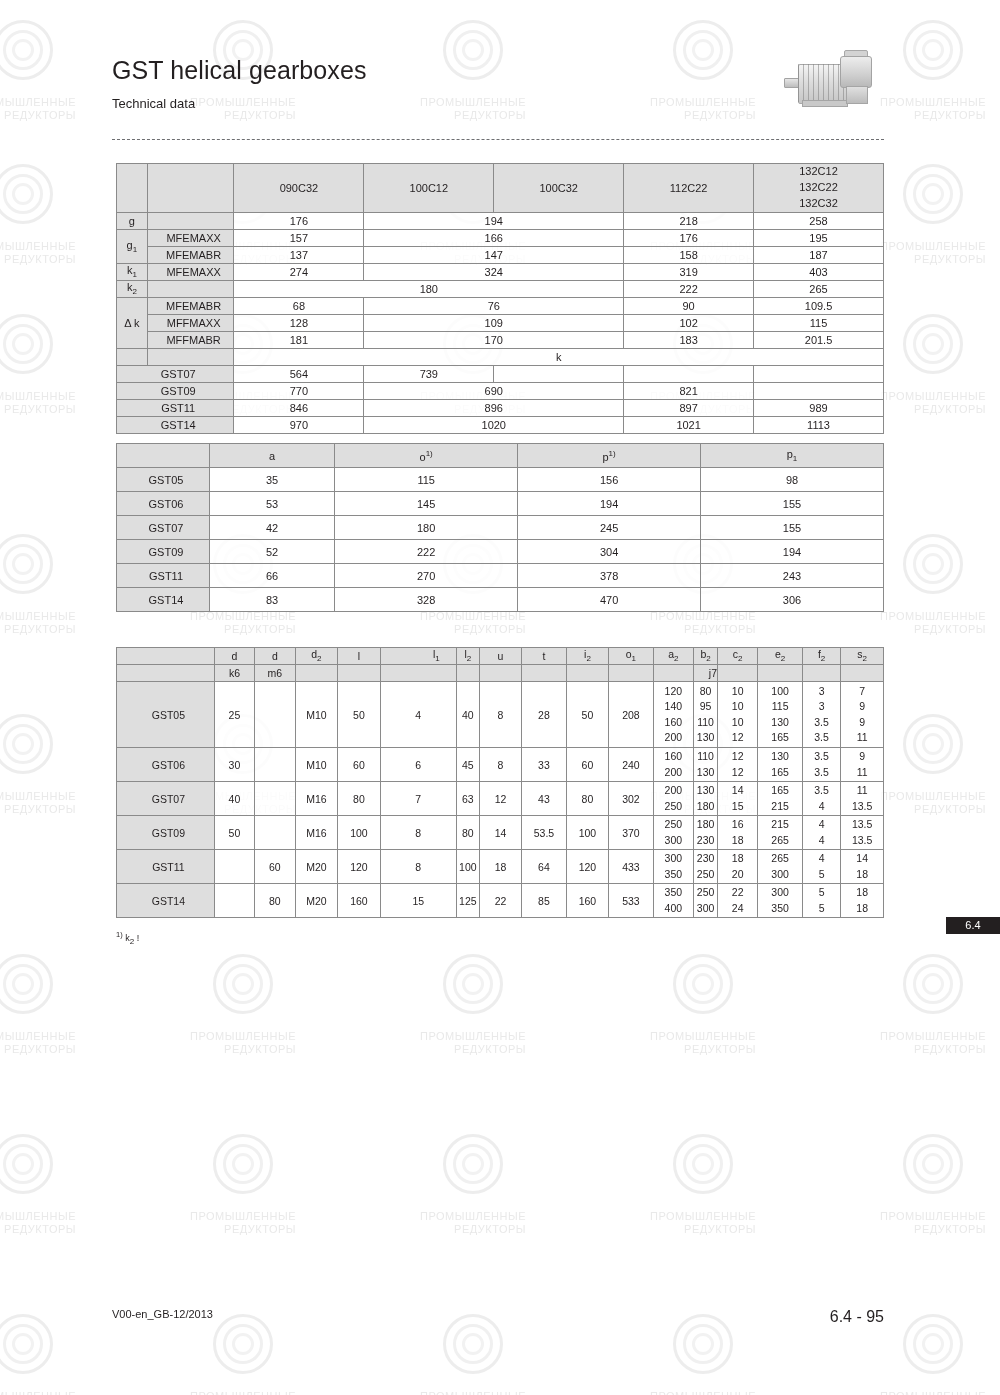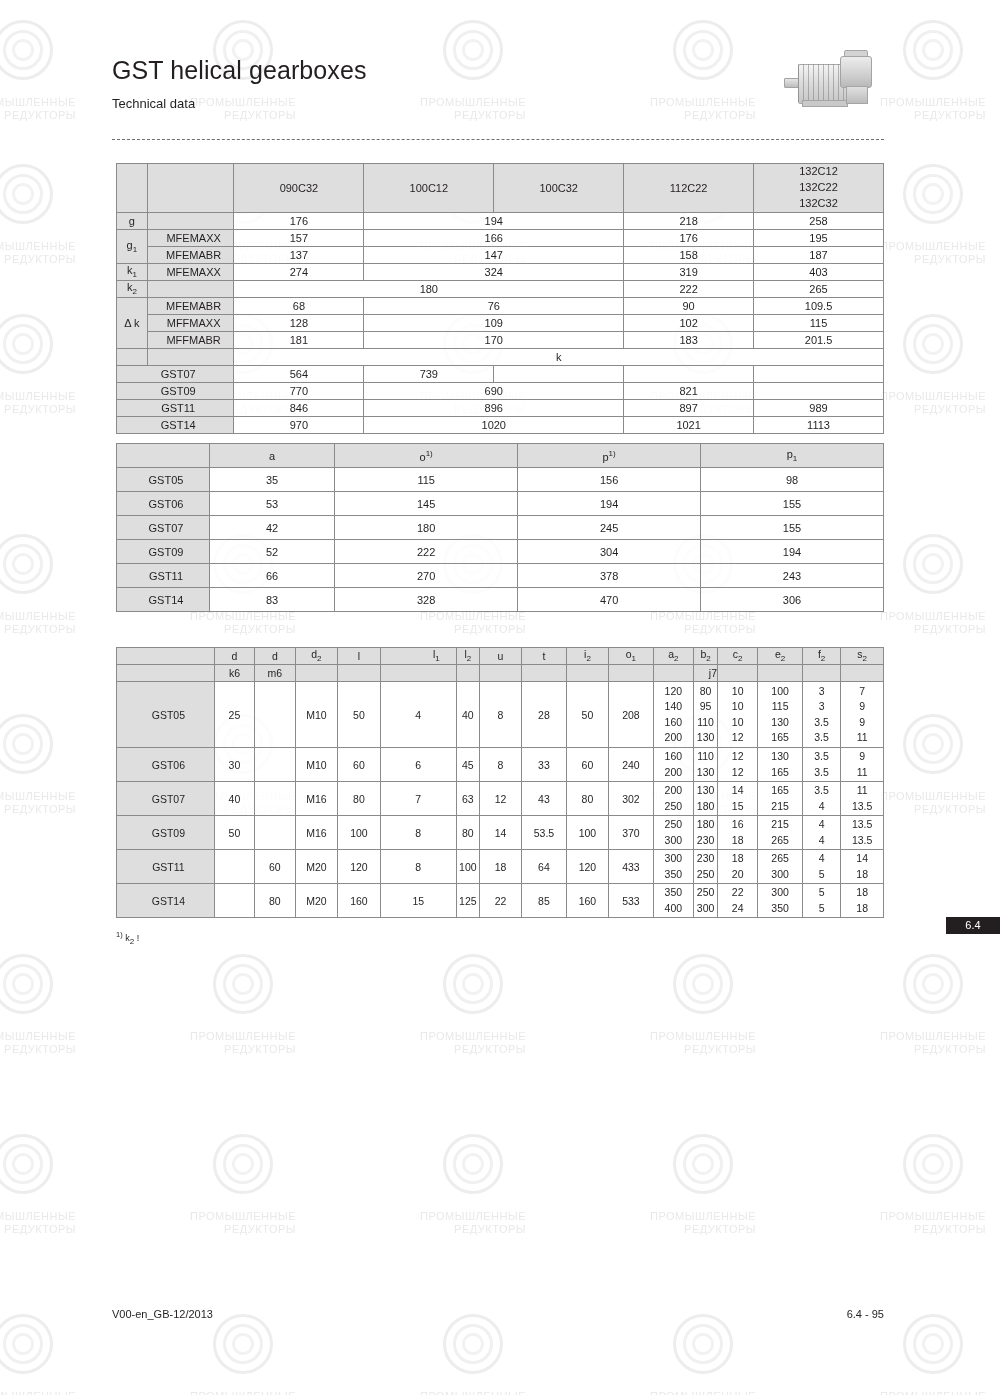--- a/index.html
+++ b/index.html
@@ -250,21 +250,21 @@
     position: absolute;
     left: 112px;
     top: 1308px;
     font-size: 11px;
     color: #231f20;
   }
   .footer-right {
     position: absolute;
     right: 116px;
     top: 1308px;
-    font-size: 11px;
+    font-size: 16px;
     color: #231f20;
     padding-left: 41px;
   }
 </style>
 </head>
 <body>
 
 <div class="watermarks">
   <div class="wm" style="left:-30px;  top:6px;">
     <span class="wm-ring"></span>

